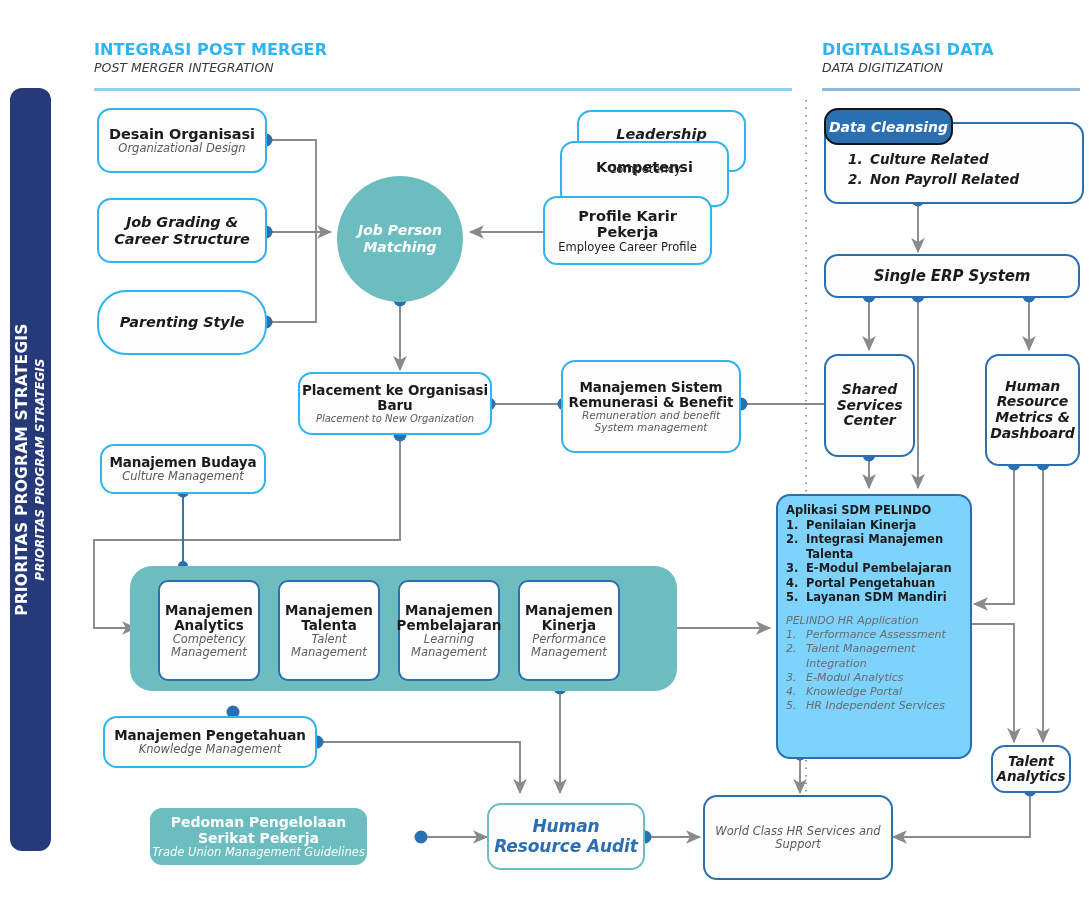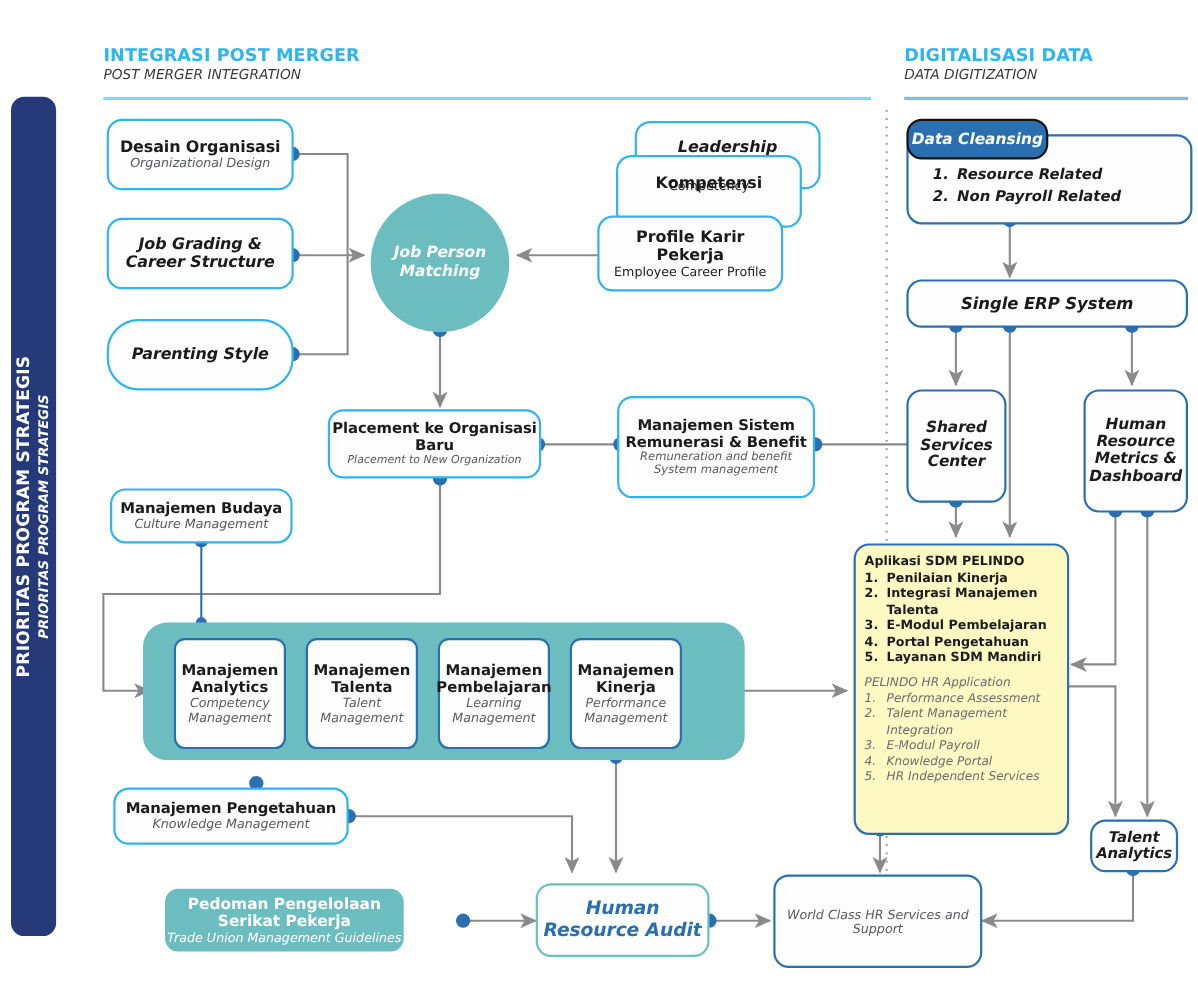--- a/index.html
+++ b/index.html
@@ -59,21 +59,21 @@
           border:2.5px solid #141414;border-radius:14px;display:flex;align-items:center;justify-content:center;z-index:4;}
   #dcpill span{color:#fff;font-style:italic;font-weight:bold;font-size:14px;}
   #dcbox{position:absolute;left:824px;top:122px;width:256px;height:78px;
          background:#fdfdfd;border:2.5px solid #2a6fb0;border-radius:14px;z-index:3;}
   #dclist{position:absolute;left:848px;top:150px;z-index:5;}
   #dclist .li{display:flex;font-style:italic;font-weight:bold;font-size:13.5px;line-height:1.45;}
   #dclist .num{width:22px;}
 
   
   #pelindo{position:absolute;left:776px;top:494px;width:192px;height:261px;
-           background:#fef9c3;border:2.5px solid #2a6fb0;border-radius:14px;}
+           background:#7dd3fc;border:2.5px solid #2a6fb0;border-radius:14px;}
   #pelindo .ttl{font-size:11.5px;font-weight:bold;margin:7px 0 0 8px;}
   #pelindo ol{margin:1px 0 0 0;padding:0 6px 0 8px;list-style:none;}
   #pelindo ol li{display:flex;font-size:11.5px;font-weight:bold;line-height:1.26;}
   #pelindo ol li .n{width:20px;flex:none;}
   #pelindo .ttl2{font-size:11px;font-style:italic;color:#6a6b6d;margin:9px 0 0 8px;}
   #pelindo ol.it li{font-style:italic;font-weight:normal;color:#6a6b6d;font-size:11px;line-height:1.3;}
 
   
   .stack{position:absolute;background:#fdfdfd;border:2.5px solid #2fb4ef;border-radius:14px;
          display:flex;flex-direction:column;align-items:center;justify-content:center;text-align:center;}
@@ -276,21 +276,21 @@
     <div class="t1">Human Resource Audit</div>
   </div>
 
   <div id="dcbox"></div>
   <div id="dcpill">
     <span>Data Cleansing</span>
   </div>
   <div id="dclist">
     <div class="li">
       <span class="num">1.</span>
-      <span>Resource Related</span>
+      <span>Culture Related</span>
     </div>
     <div class="li">
       <span class="num">2.</span>
       <span>Non Payroll Related</span>
     </div>
   </div>
 
   <div class="node blue" style="left:824px;top:254px;width:256px;height:44px;">
     <div class="t1" style="font-size:15px;font-style:italic;">Single ERP System</div>
   </div>
@@ -332,21 +332,21 @@
       <li>
           <span class="n">1.</span>
           <span>Performance Assessment</span>
         </li>
       <li>
           <span class="n">2.</span>
           <span>Talent Management Integration</span>
         </li>
       <li>
           <span class="n">3.</span>
-          <span>E-Modul Payroll</span>
+          <span>E-Modul Analytics</span>
         </li>
       <li>
           <span class="n">4.</span>
           <span>Knowledge Portal</span>
         </li>
       <li>
           <span class="n">5.</span>
           <span>HR Independent Services</span>
         </li>
     </ol>

